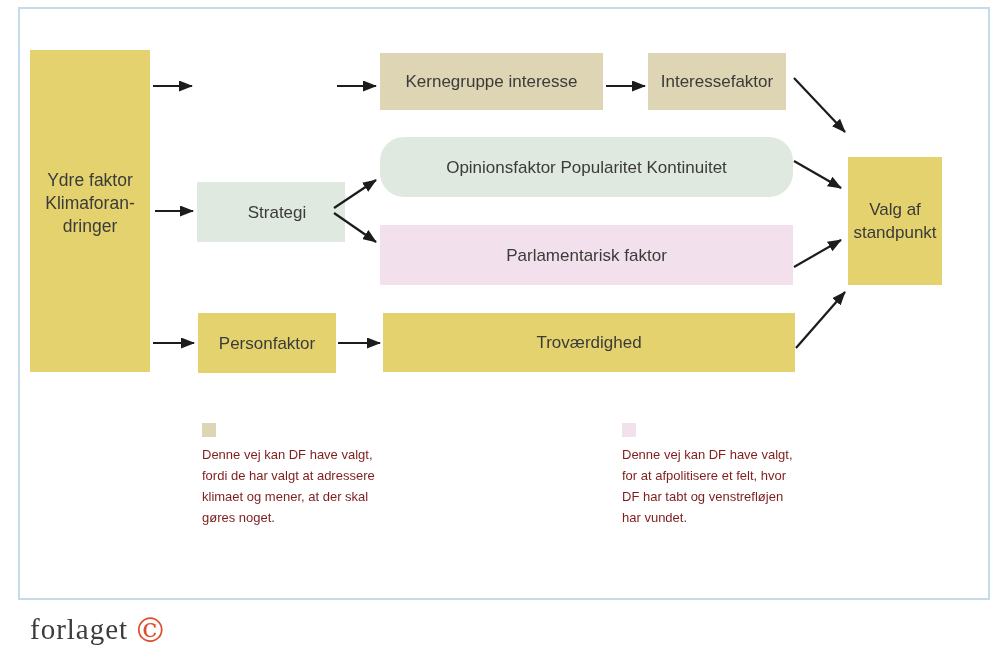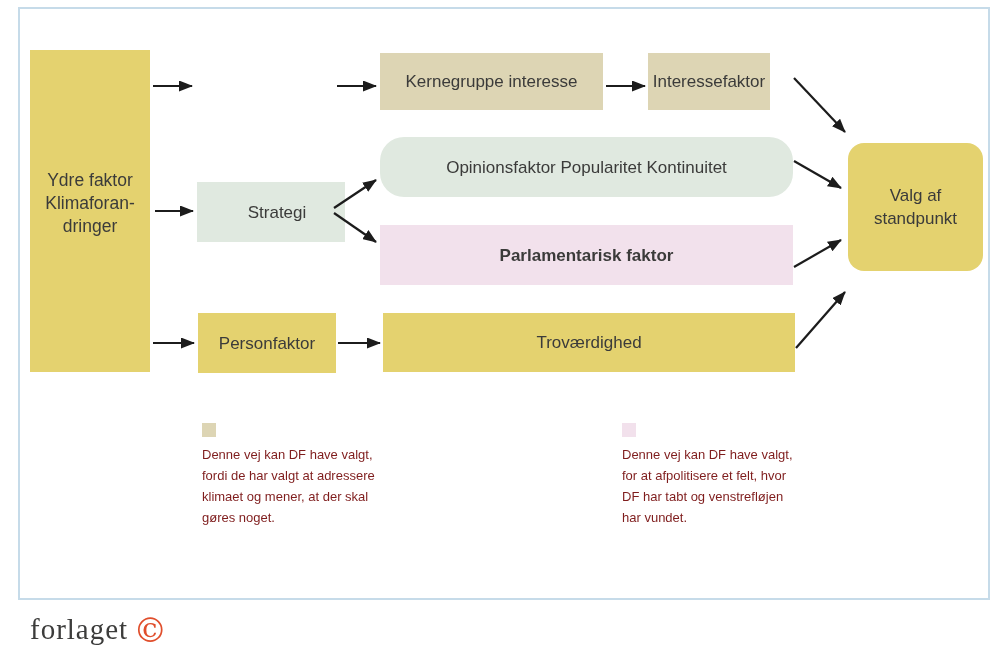--- a/index.html
+++ b/index.html
@@ -30,27 +30,27 @@
     white-space: pre-line;
   }
   .c-yellow { background: #e4d26f; }
   .c-tan    { background: #ddd5b4; }
   .c-green  { background: #e0e9e0; }
   .c-pink   { background: #f2e1ec; }
 
   .box-ydre          { left: 30px;  top: 50px;  width: 120px; height: 322px; font-size: 17.5px; padding-bottom: 16px; box-sizing: border-box; }
   .box-ideologi      { left: 197px; top: 53px;  width: 136px; height: 57px; }
   .box-kernegruppe   { left: 380px; top: 53px;  width: 223px; height: 57px; }
-  .box-interesse     { left: 648px; top: 53px;  width: 122px; height: 57px; }
+  .box-interesse     { left: 648px; top: 53px;  width: 138px; height: 57px; }
   .box-opinion       { left: 380px; top: 137px; width: 413px; height: 60px; border-radius: 24px; }
   .box-strategi      { left: 197px; top: 182px; width: 136px; height: 60px; padding-left: 12px; }
-  .box-parlament     { left: 380px; top: 225px; width: 413px; height: 60px; font-weight: bold; }
+  .box-parlament     { left: 380px; top: 225px; width: 413px; height: 60px; }
   .box-person        { left: 198px; top: 313px; width: 138px; height: 60px; }
   .box-trovaerdighed { left: 383px; top: 313px; width: 412px; height: 59px; }
-  .box-valg          { left: 848px; top: 143px; width: 135px; height: 128px; border-radius: 16px; }
+  .box-valg          { left: 848px; top: 157px; width: 94px; height: 128px; }
 
   .arrows {
     position: absolute;
     left: 0; top: 0;
     width: 1000px; height: 651px;
     pointer-events: none;
   }
 
   .legend-item { position: absolute; top: 423px; }
   .legend-item-1 { left: 202px; width: 215px; }

